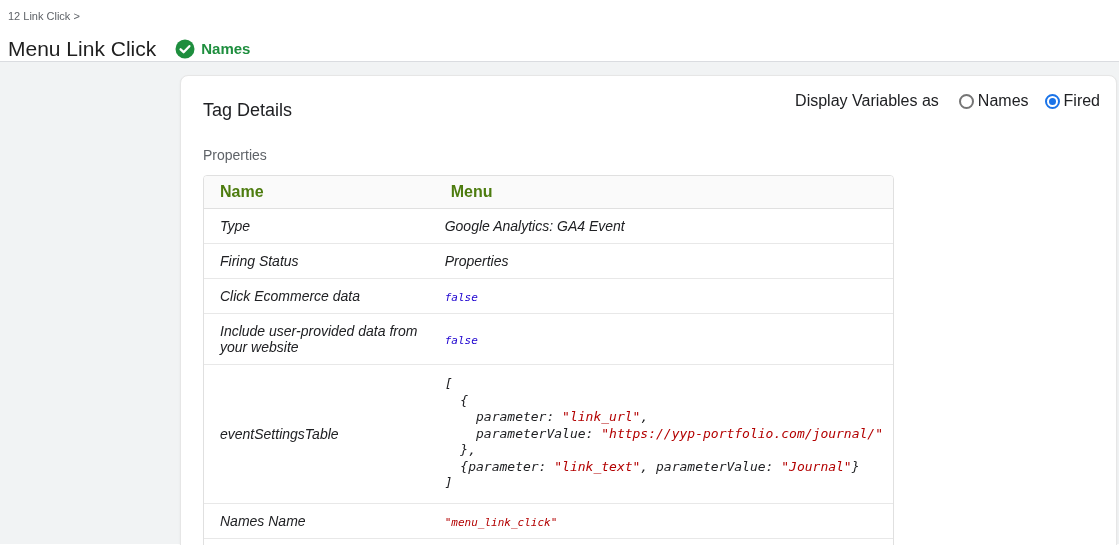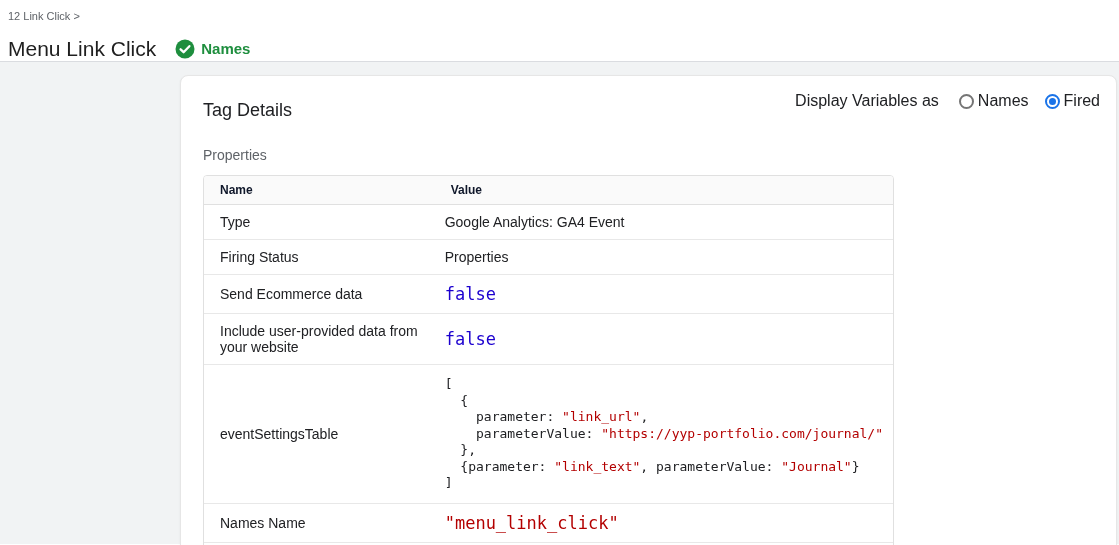--- a/index.html
+++ b/index.html
@@ -89,40 +89,41 @@
   .table-wrap {
     margin-top: 12px;
     width: 691px;
     border: 1px solid #e0e0e0;
     border-radius: 4px;
     overflow: hidden;
   }
   table { width: 100%; border-collapse: collapse; }
   thead th {
     background: #fafafa;
-    font-size: 12px;
+    font-size: 16px;
     font-weight: 700;
-    color: #0f172a;
+    color: #4d7c0f;
     text-align: left;
     padding: 7px 16px 7px 16px;
     border-bottom: 1px solid #e0e0e0;
   }
   th.name-col { width: 278px; }
   tbody td {
     font-size: 14px;
     color: #202124;
     padding: 9px 10px 9px 16px;
     border-bottom: 1px solid #e8e8e8;
     vertical-align: middle;
+    font-style: italic;
   }
   tbody td.value-cell { padding-left: 10px; }
   tbody tr:last-child td { border-bottom: none; }
   .code {
     font-family: "DejaVu Sans Mono", "Liberation Mono", monospace;
-    font-size: 17px;
+    font-size: 11px;
   }
   .code.keyword { color: var(--code-keyword-blue, #1c00cf); }
   .code.string  { color: var(--code-string-red, #b30000); }
   pre.code-block {
     font-family: "DejaVu Sans Mono", "Liberation Mono", monospace;
     font-size: 13px;
     line-height: 16.5px;
     padding: 2px 0;
     white-space: pre;
   }
@@ -175,35 +176,35 @@
       </div>
     </div>
 
     <div class="section-label">Properties</div>
 
     <div class="table-wrap">
       <table>
         <thead>
           <tr>
             <th class="name-col">Name</th>
-            <th>Value</th>
+            <th>Menu</th>
           </tr>
         </thead>
         <tbody>
 
         <tr>
               <td class="name-cell">Type</td>
               <td class="value-cell">Google Analytics: GA4 Event</td>
             </tr>
             <tr>
               <td class="name-cell">Firing Status</td>
               <td class="value-cell">Properties</td>
             </tr>
             <tr>
-              <td class="name-cell">Send Ecommerce data</td>
+              <td class="name-cell">Click Ecommerce data</td>
               <td class="value-cell"><span class="code keyword">false</span></td>
             </tr>
             <tr>
               <td class="name-cell">Include user-provided data from your website</td>
               <td class="value-cell"><span class="code keyword">false</span></td>
             </tr>
             <tr>
               <td class="name-cell">eventSettingsTable</td>
               <td class="value-cell">
                 <pre class="code-block"><div><span class="plain">[</span></div><div><span class="plain">  {</span></div><div><span class="plain">    parameter: </span><span class="string">"link_url"</span><span class="plain">,</span></div><div><span class="plain">    parameterValue: </span><span class="string">"https://yyp-portfolio.com/journal/"</span></div><div><span class="plain">  },</span></div><div><span class="plain">  {parameter: </span><span class="string">"link_text"</span><span class="plain">, parameterValue: </span><span class="string">"Journal"</span><span class="plain">}</span></div><div><span class="plain">]</span></div></pre>

